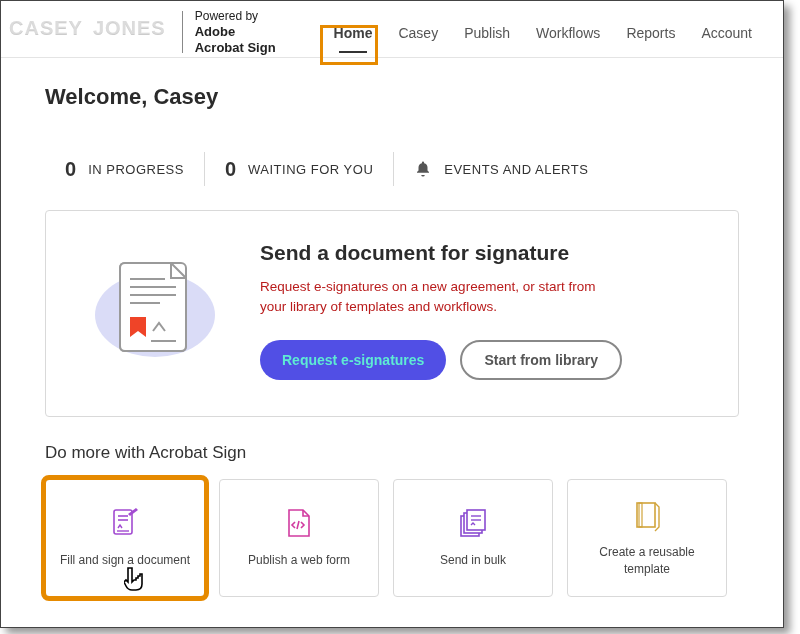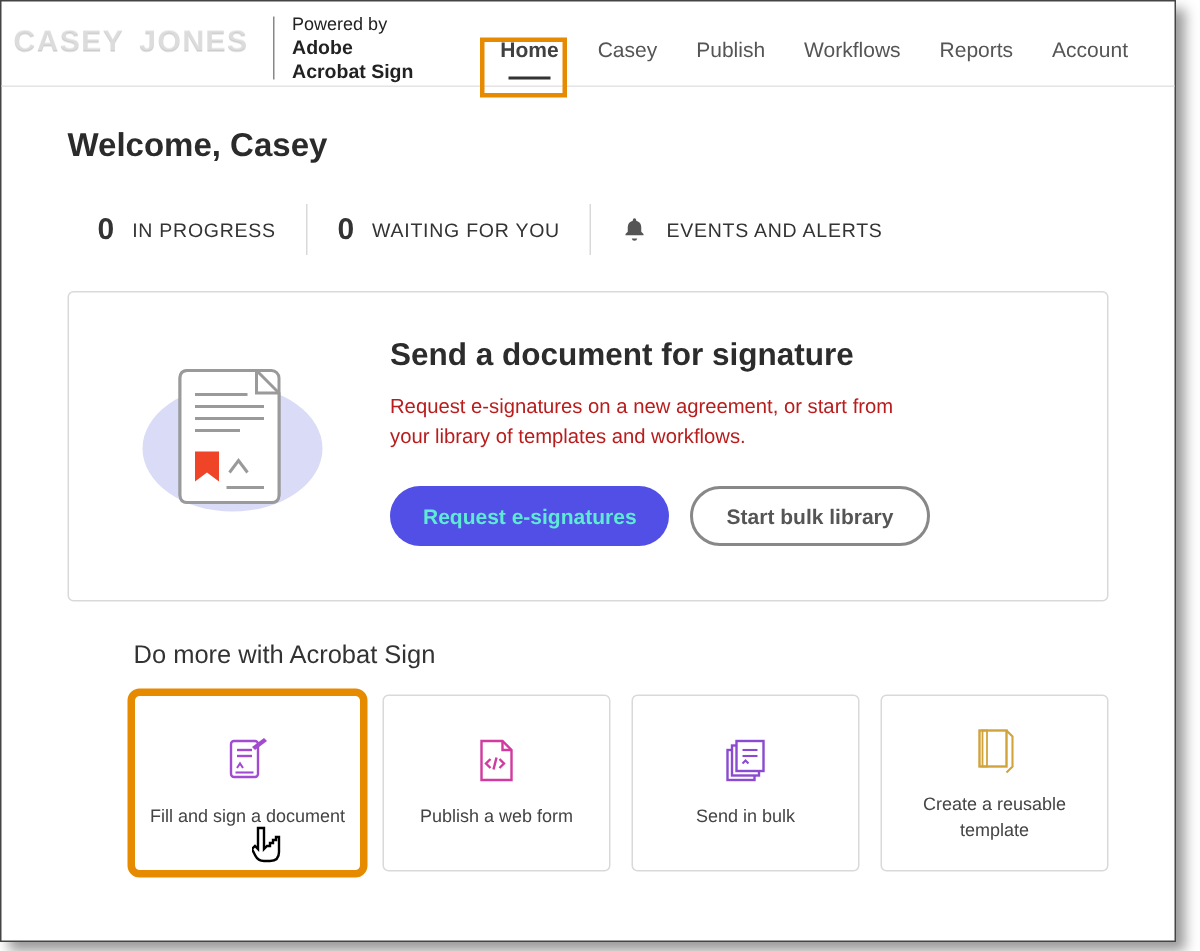--- a/index.html
+++ b/index.html
@@ -14,38 +14,38 @@
   .vdiv{width:1px;background:#888;height:42px;margin:2px 12px 0 16px;}
   .brand{font-size:13px;line-height:1.25;font-weight:700;color:#222;margin-top:0;}
   .brand .pb{font-weight:400;font-size:12px;color:#222;}
   nav{margin-left:auto;display:flex;gap:0;align-items:flex-start;margin-top:10px;}
   nav a{font-size:14px;color:#555;text-decoration:none;padding:6px 13px 10px;cursor:pointer;position:relative;}
   nav a.active{color:#404040;font-weight:600;}
   .home-box{border:3px solid #e68a00;position:absolute;top:6px;height:40px;width:58px;}
   .home-underline{position:absolute;bottom:-2px;left:50%;transform:translateX(-50%);height:2px;width:28px;background:#333;}
   
   .content{padding:26px 44px 0 44px;}
-  h1{font-size:22px;font-weight:700;color:#2b2b2b;margin-bottom:26px;}
+  h1{font-size:22px;font-weight:700;color:#2b2b2b;margin-bottom:42px;}
   .stats{display:flex;align-items:center;gap:0;margin-bottom:24px;}
   .stat{display:flex;align-items:center;gap:12px;padding:0 20px;}
   .stat .n{font-size:20px;font-weight:700;color:#333;}
   .stat .l{font-size:13px;letter-spacing:.5px;color:#333;}
   .sep{width:1px;height:34px;background:#d9d9d9;}
   .bell{width:18px;height:18px;}
   
   .card{border:1px solid #d9d9d9;border-radius:4px;padding:30px 24px 36px 24px;display:flex;gap:30px;align-items:center;}
   .illus{width:160px;height:130px;position:relative;flex-shrink:0;display:flex;align-items:center;justify-content:center;}
   .card-main h2{font-size:21px;font-weight:700;color:#2c2c2c;margin-bottom:12px;}
   .card-main p{font-size:13.5px;line-height:1.5;color:#b91c1c;margin-bottom:22px;max-width:340px;}
   .btns{display:flex;gap:14px;}
   .btn{border-radius:22px;padding:10px 22px;font-size:14px;font-weight:700;cursor:pointer;border:none;}
   .btn.primary{background:#514fe5;color:#5eead4;}
   .btn.outline{background:#fff;color:#555;border:2px solid #888;}
   
-  .domore{margin-top:26px;margin-left:44px;}
+  .domore{margin-top:26px;}
   .domore h3{font-size:17px;font-weight:500;color:#333;margin-bottom:16px;}
   .tiles{display:flex;gap:14px;}
   .tile{border:1px solid #d9d9d9;border-radius:4px;width:160px;height:118px;display:flex;flex-direction:column;align-items:center;justify-content:center;gap:12px;padding:10px 8px;cursor:pointer;position:relative;background:#fff;}
   .tile .tlabel{font-size:12px;color:#444;text-align:center;line-height:1.35;}
   .tile.highlight{outline:5px solid #e68a00;outline-offset:-1px;}
   .ticon{width:34px;height:34px;}
   
   .cursor{position:absolute;left:78px;top:86px;width:26px;height:30px;}
 </style>
 </head>
@@ -113,21 +113,21 @@
           <path d="M60 72 v20 l8 -6 8 6 v-20 z" fill="#ef4428"></path>
           <path d="M83 86 l6-8 6 8" fill="none" stroke="#9a9a9a" stroke-width="2"></path>
           <line x1="81" y1="96" x2="106" y2="96" stroke="#9a9a9a" stroke-width="2"></line>
         </svg>
       </div>
       <div class="card-main">
         <h2>Send a document for signature</h2>
         <p>Request e-signatures on a new agreement, or start from your library of templates and workflows.</p>
         <div class="btns">
           <button class="btn primary">Request e-signatures</button>
-          <button class="btn outline">Start bulk library</button>
+          <button class="btn outline">Start from library</button>
         </div>
       </div>
     </div>
 
     <div class="domore">
       <h3>Do more with Acrobat Sign</h3>
       <div class="tiles">
 
         <div class="tile highlight">
           <svg class="ticon" viewBox="0 0 34 34">

